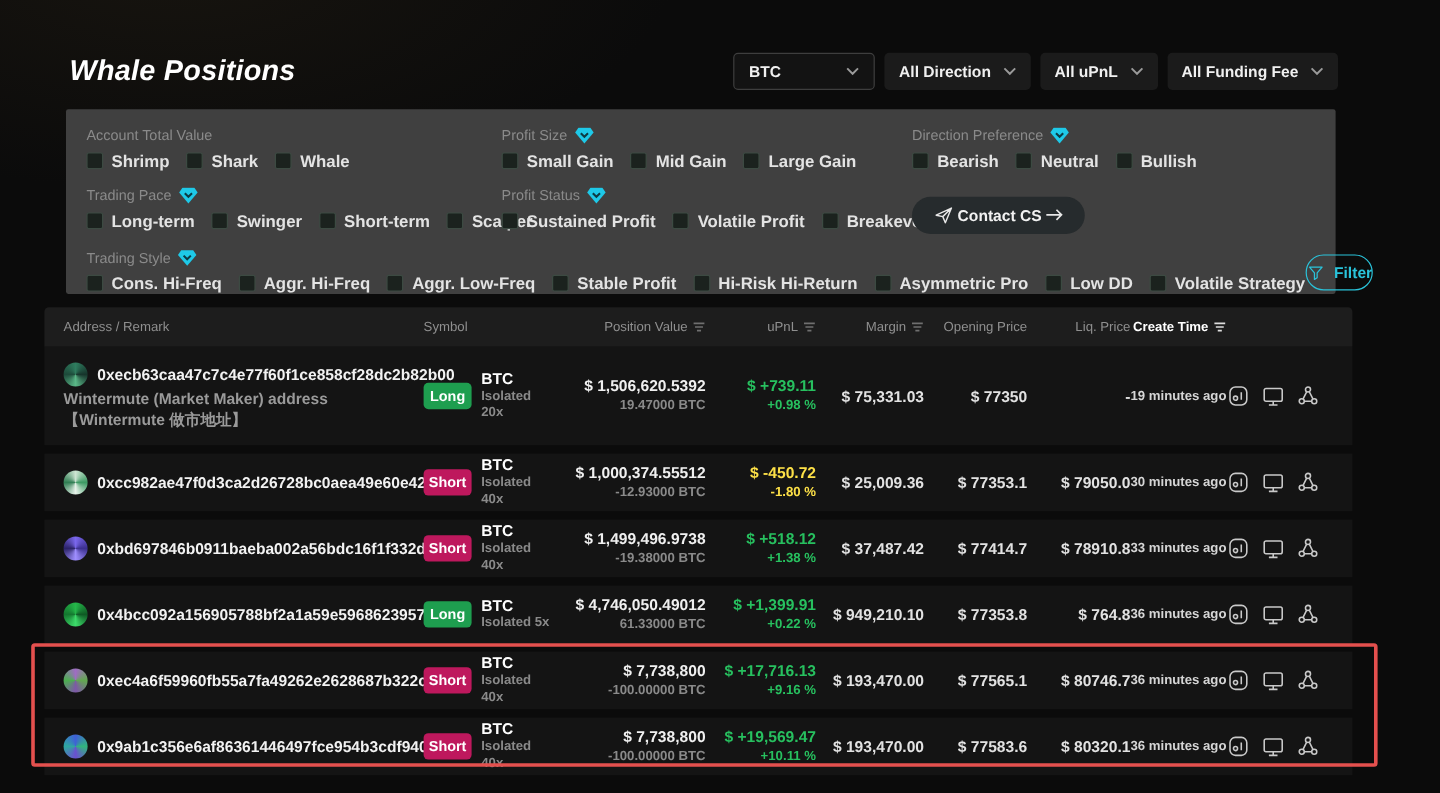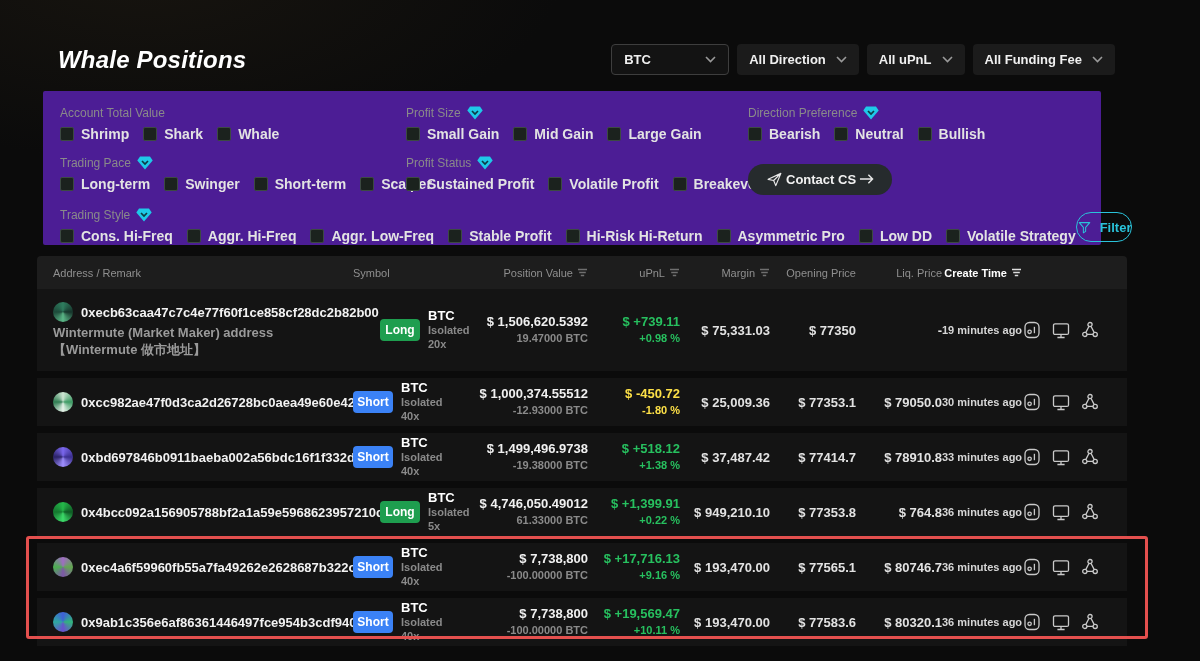--- a/index.html
+++ b/index.html
@@ -19,22 +19,22 @@
   .top-selects { display:flex; gap:8px; align-items:center; }
   .select { height:31px; background:#1b1b1b; border-radius:4px; display:flex;
             align-items:center; gap:10px; padding:0 12px; font-size:13px;
             font-weight:700; color:#f0f0f0; cursor:pointer; }
   .select.bordered { background:#131313; border:1px solid #3e3e3e; width:118px;
                      justify-content:space-between; }
   .chev { width:11px; height:7px; flex:none; }
   .chev path { stroke:#9a9a9a; stroke-width:1.6; fill:none; }
 
   
-  .filter-panel { position:absolute; left:43px; top:91px; width:1058px; height:154px;
-                  background:#4c1d95; border-radius:2px; padding:13px 17px 8px 17px; }
+  .filter-panel { position:absolute; left:55px; top:91px; width:1058px; height:154px;
+                  background:#404040; border-radius:2px; padding:13px 17px 8px 17px; }
   .fp-grid { display:grid; grid-template-columns:346px 342px 1fr; grid-auto-rows:50px; }
   .fgroup {}
   .flabel { display:flex; align-items:center; gap:6px; font-size:12px; color:#8a8a8a;
             height:18px; }
   .gem { width:16px; height:14px; }
   .fopts { display:flex; align-items:center; gap:14px; margin-top:4px; flex-wrap:nowrap; }
   .fopt { display:flex; align-items:center; gap:7px; font-size:14px; font-weight:700;
           color:#e3e3e3; white-space:nowrap; cursor:pointer; }
   .cb { width:14px; height:14px; border:1px solid #3c4a42; background:#1b221e;
         border-radius:2px; flex:none; }
@@ -75,22 +75,22 @@
   .av2 { background:conic-gradient(#7b68ee,#3b2f8f,#9f8fff,#2a2266,#7b68ee); }
   .av3 { background:conic-gradient(#25b84a,#0e5a24,#3ddc6a,#14772f,#25b84a); }
   .av4 { background:conic-gradient(#a06cc4,#62a84f,#7e57a8,#4caf50,#a06cc4); }
   .av5 { background:conic-gradient(#3f5fd8,#31b57c,#6a4fd0,#2ea8a0,#3f5fd8); }
   .addr { font-size:13px; font-weight:700; color:#f2f2f2; }
   .remark { font-size:13px; font-weight:700; color:#9a9a9a; line-height:1.25;
             padding-left:0; }
   .sym-cell { display:flex; align-items:center; gap:8px; }
   .badge { width:40px; height:22px; border-radius:4px; display:flex; align-items:center;
            justify-content:center; font-size:12px; font-weight:700; color:#fff; flex:none; }
-  .badge.long { background:#1e9e4f;margin-left:27px; }
-  .badge.short { background:#3b82f6; }
+  .badge.long { background:#1e9e4f; }
+  .badge.short { background:#be185d; }
   .sym-stack { display:flex; flex-direction:column; line-height:1.25; }
   .sym { font-size:13px; font-weight:700; color:#fff; }
   .mode { font-size:11px; color:#8a8a8a; font-weight:600; }
   .two-line { display:flex; flex-direction:column; line-height:1.3; }
   .pv-main { font-size:13px; font-weight:700; color:#f0f0f0; }
   .pv-sub { font-size:11px; color:#8a8a8a; font-weight:600; }
   .upnl.pos .u-main, .upnl.pos .u-sub { color:#27c05f; }
   .upnl.neg .u-main, .upnl.neg .u-sub { color:#fde047; }
   .u-main { font-size:13px; font-weight:700; }
   .u-sub { font-size:11px; font-weight:600; }

